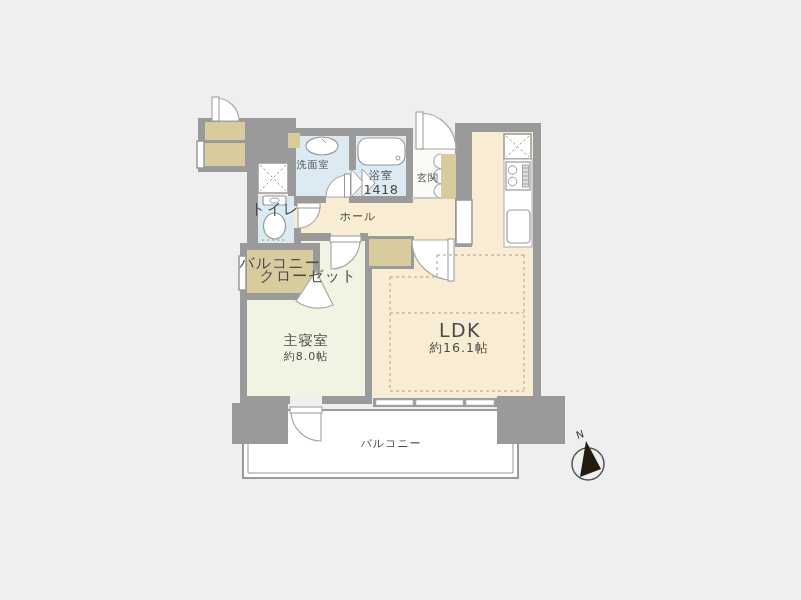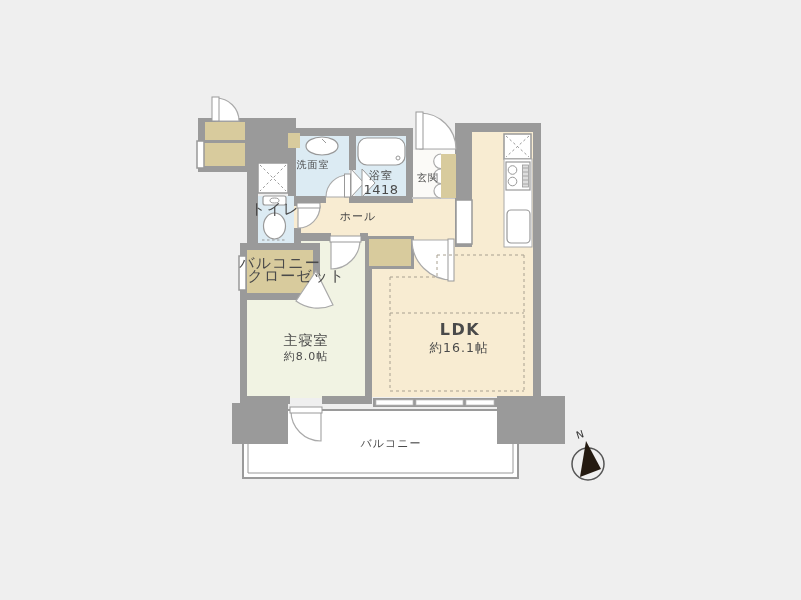--- a/index.html
+++ b/index.html
@@ -3,21 +3,21 @@
 <meta charset="utf-8">
 <style>
   html,body{margin:0;padding:0;background:#efefef;}
   #canvas{position:relative;width:801px;height:600px;background:#efefef;overflow:hidden;
           font-family:"DejaVu Sans","Liberation Sans",sans-serif;}
   #plan-svg{position:absolute;left:0;top:0;}
   .lbl{position:absolute;transform:translate(-50%,-50%);color:#4a4a4a;white-space:nowrap;
        text-align:left;line-height:1.1;letter-spacing:1px;}
   .fs9{font-size:15px;} .fs10{font-size:10px;} .fs11{font-size:11px;}
   .fs12{font-size:12.5px;} .fs13{font-size:14px;} .fs14{font-size:13px;letter-spacing:0.5px;}
-  .fs16{font-size:16px;letter-spacing:1.5px;font-weight:bold;}
+  .fs16{font-size:19px;letter-spacing:1.5px;}
   .wall{fill:#9a9a9a;}
   .floor{fill:#f8ecd2;} .bed{fill:#f1f3e3;} .wet{fill:#dcebf3;} .tan{fill:#d8cb9d;stroke:#9a9a9a;stroke-width:0;}
   .whitebox{fill:#ffffff;stroke:#999999;stroke-width:1.5;}
   .fixture{fill:#ffffff;stroke:#999999;stroke-width:1.2;}
   .door{fill:#ffffff;stroke:#aaaaaa;stroke-width:1.2;}
   .leaf{fill:#ffffff;stroke:#999999;stroke-width:1;}
   .dash{stroke:#a8a090;stroke-width:1;fill:none;stroke-dasharray:3,3;}
   .xline{stroke:#999999;stroke-width:1;stroke-dasharray:2.5,2.5;}
   .thin{stroke:#999999;stroke-width:1;fill:none;}
 </style>
@@ -186,19 +186,19 @@
   </g>
 </svg>
 
   <div class="lbl fs10" style="left:313px;top:164px;">洗面室</div>
   <div class="lbl fs11" style="left:381px;top:176px;">浴室</div>
   <div class="lbl fs14" style="left:381px;top:172px;margin-top:18px;">1418</div>
   <div class="lbl fs10" style="left:428px;top:177px;">玄関</div>
   <div class="lbl fs9" style="left:275px;top:209px;">トイレ</div>
   <div class="lbl fs11" style="left:358px;top:217px;">ホール</div>
   <div class="lbl fs9" style="left:280px;top:263px;">バルコニー</div>
-  <div class="lbl fs9" style="left:280px;top:276px;padding-left:33px;">クローゼット</div>
+  <div class="lbl fs9" style="left:292px;top:276px;padding-left:33px;">クローゼット</div>
   <div class="lbl fs13" style="left:306px;top:341px;">主寝室</div>
   <div class="lbl fs11" style="left:306px;top:357px;">約8.0帖</div>
   <div class="lbl fs16" style="left:460px;top:330px;">LDK</div>
   <div class="lbl fs12" style="left:459px;top:348px;">約16.1帖</div>
   <div class="lbl fs11" style="left:391px;top:444px;">バルコニー</div>
 </div>
 
 </body></html>

